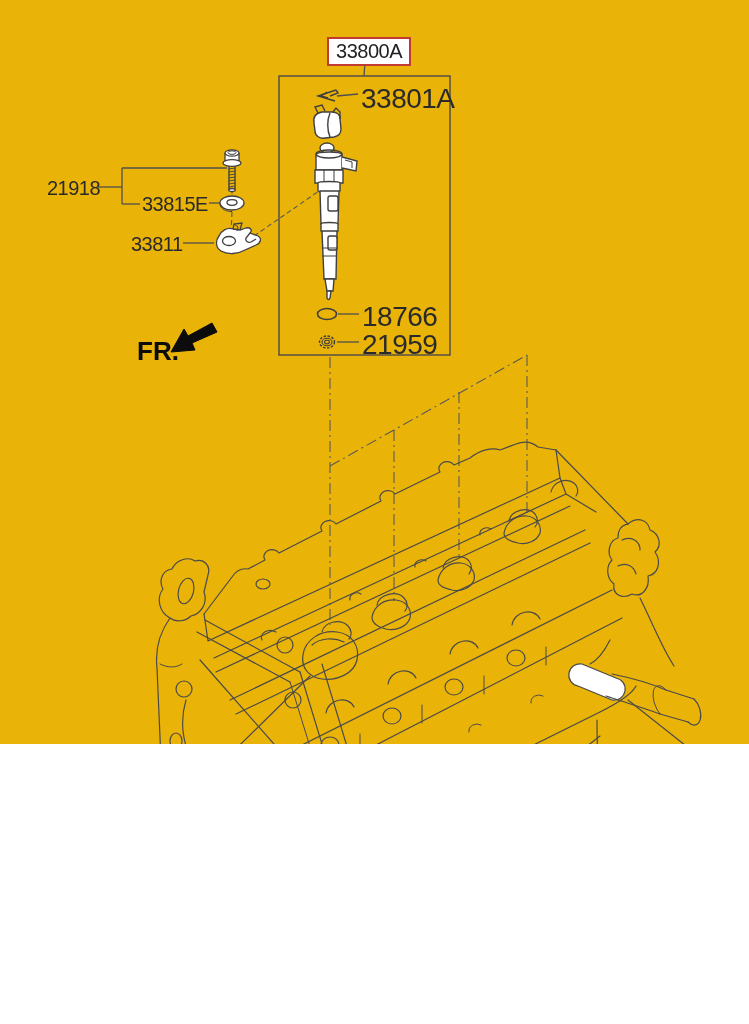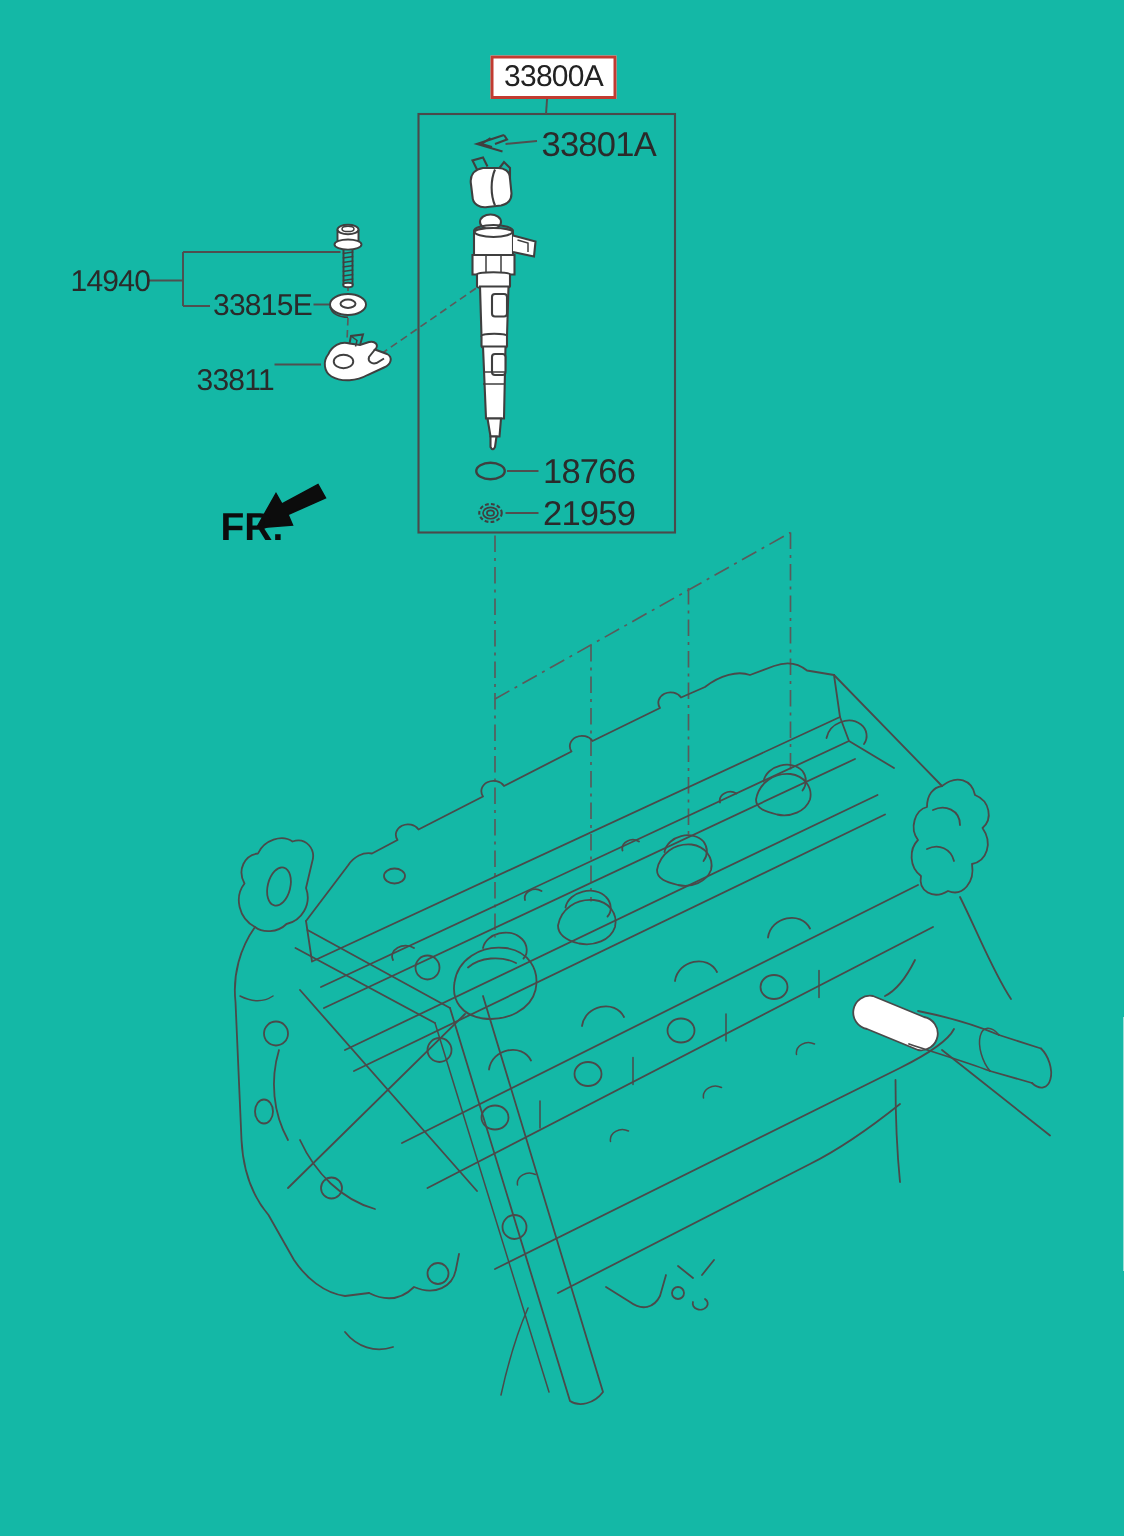--- a/index.html
+++ b/index.html
@@ -1,33 +1,33 @@
 <!DOCTYPE html>
 <html><head>
 <meta charset="utf-8">
 <style>
   html,body{margin:0;padding:0;background:#ffffff;}
   #stage{
-    position:relative;width:749px;height:1024px;background:#14b8a6;overflow:hidden;
+    position:relative;width:749px;height:744px;background:#eab308;overflow:hidden;
     font-family:"Liberation Sans", sans-serif;color:#232323;
   }
   #lineart{position:absolute;left:0;top:0;width:749px;height:1024px;}
   .callout{
     position:absolute;white-space:nowrap;color:#2a2a2a;
-    font-size:23px;letter-spacing:-0.5px;line-height:1;cursor:default;
+    font-size:28px;letter-spacing:-0.5px;line-height:1;cursor:default;
   }
   .callout.small{font-size:20px;}
   .selected-box{
     position:absolute;left:327px;top:37px;width:80px;height:25px;
     border:2px solid #c23b31;background:#ffffff;
     display:flex;align-items:center;justify-content:center;
     font-size:20px;letter-spacing:-0.5px;color:#222;
   }
   .fr{
-    position:absolute;left:147px;top:336px;font-size:26px;font-weight:bold;
+    position:absolute;left:137px;top:336px;font-size:26px;font-weight:bold;
     color:#0c0c0c;letter-spacing:0;
   }
 </style>
 </head>
 <body>
 
 <div id="stage">
 
   <svg id="lineart" viewBox="0 0 749 1024">
 
@@ -207,21 +207,21 @@
       <path d="M452,844 L462,852 M468,850 L476,840"></path>
       <circle cx="452" cy="862" r="4"></circle>
       <path d="M462,868 a5,4 0 1 0 8,-2"></path>
       <path d="M352,872 C344,890 338,912 334,930" stroke-width="1"></path>
     </g>
   </svg>
 
   <div class="selected-box">33800A</div>
 
   <div class="callout" style="left:361px;top:85px;">33801A</div>
-  <div class="callout small" style="left:47px;top:178px;">14940</div>
+  <div class="callout small" style="left:47px;top:178px;">21918</div>
   <div class="callout small" style="left:142px;top:194px;">33815E</div>
-  <div class="callout small" style="left:131px;top:244px;">33811</div>
+  <div class="callout small" style="left:131px;top:234px;">33811</div>
   <div class="callout" style="left:362px;top:303px;">18766</div>
   <div class="callout" style="left:362px;top:331px;">21959</div>
 
   <div class="fr">FR.</div>
 
 </div>
 
 </body></html>

